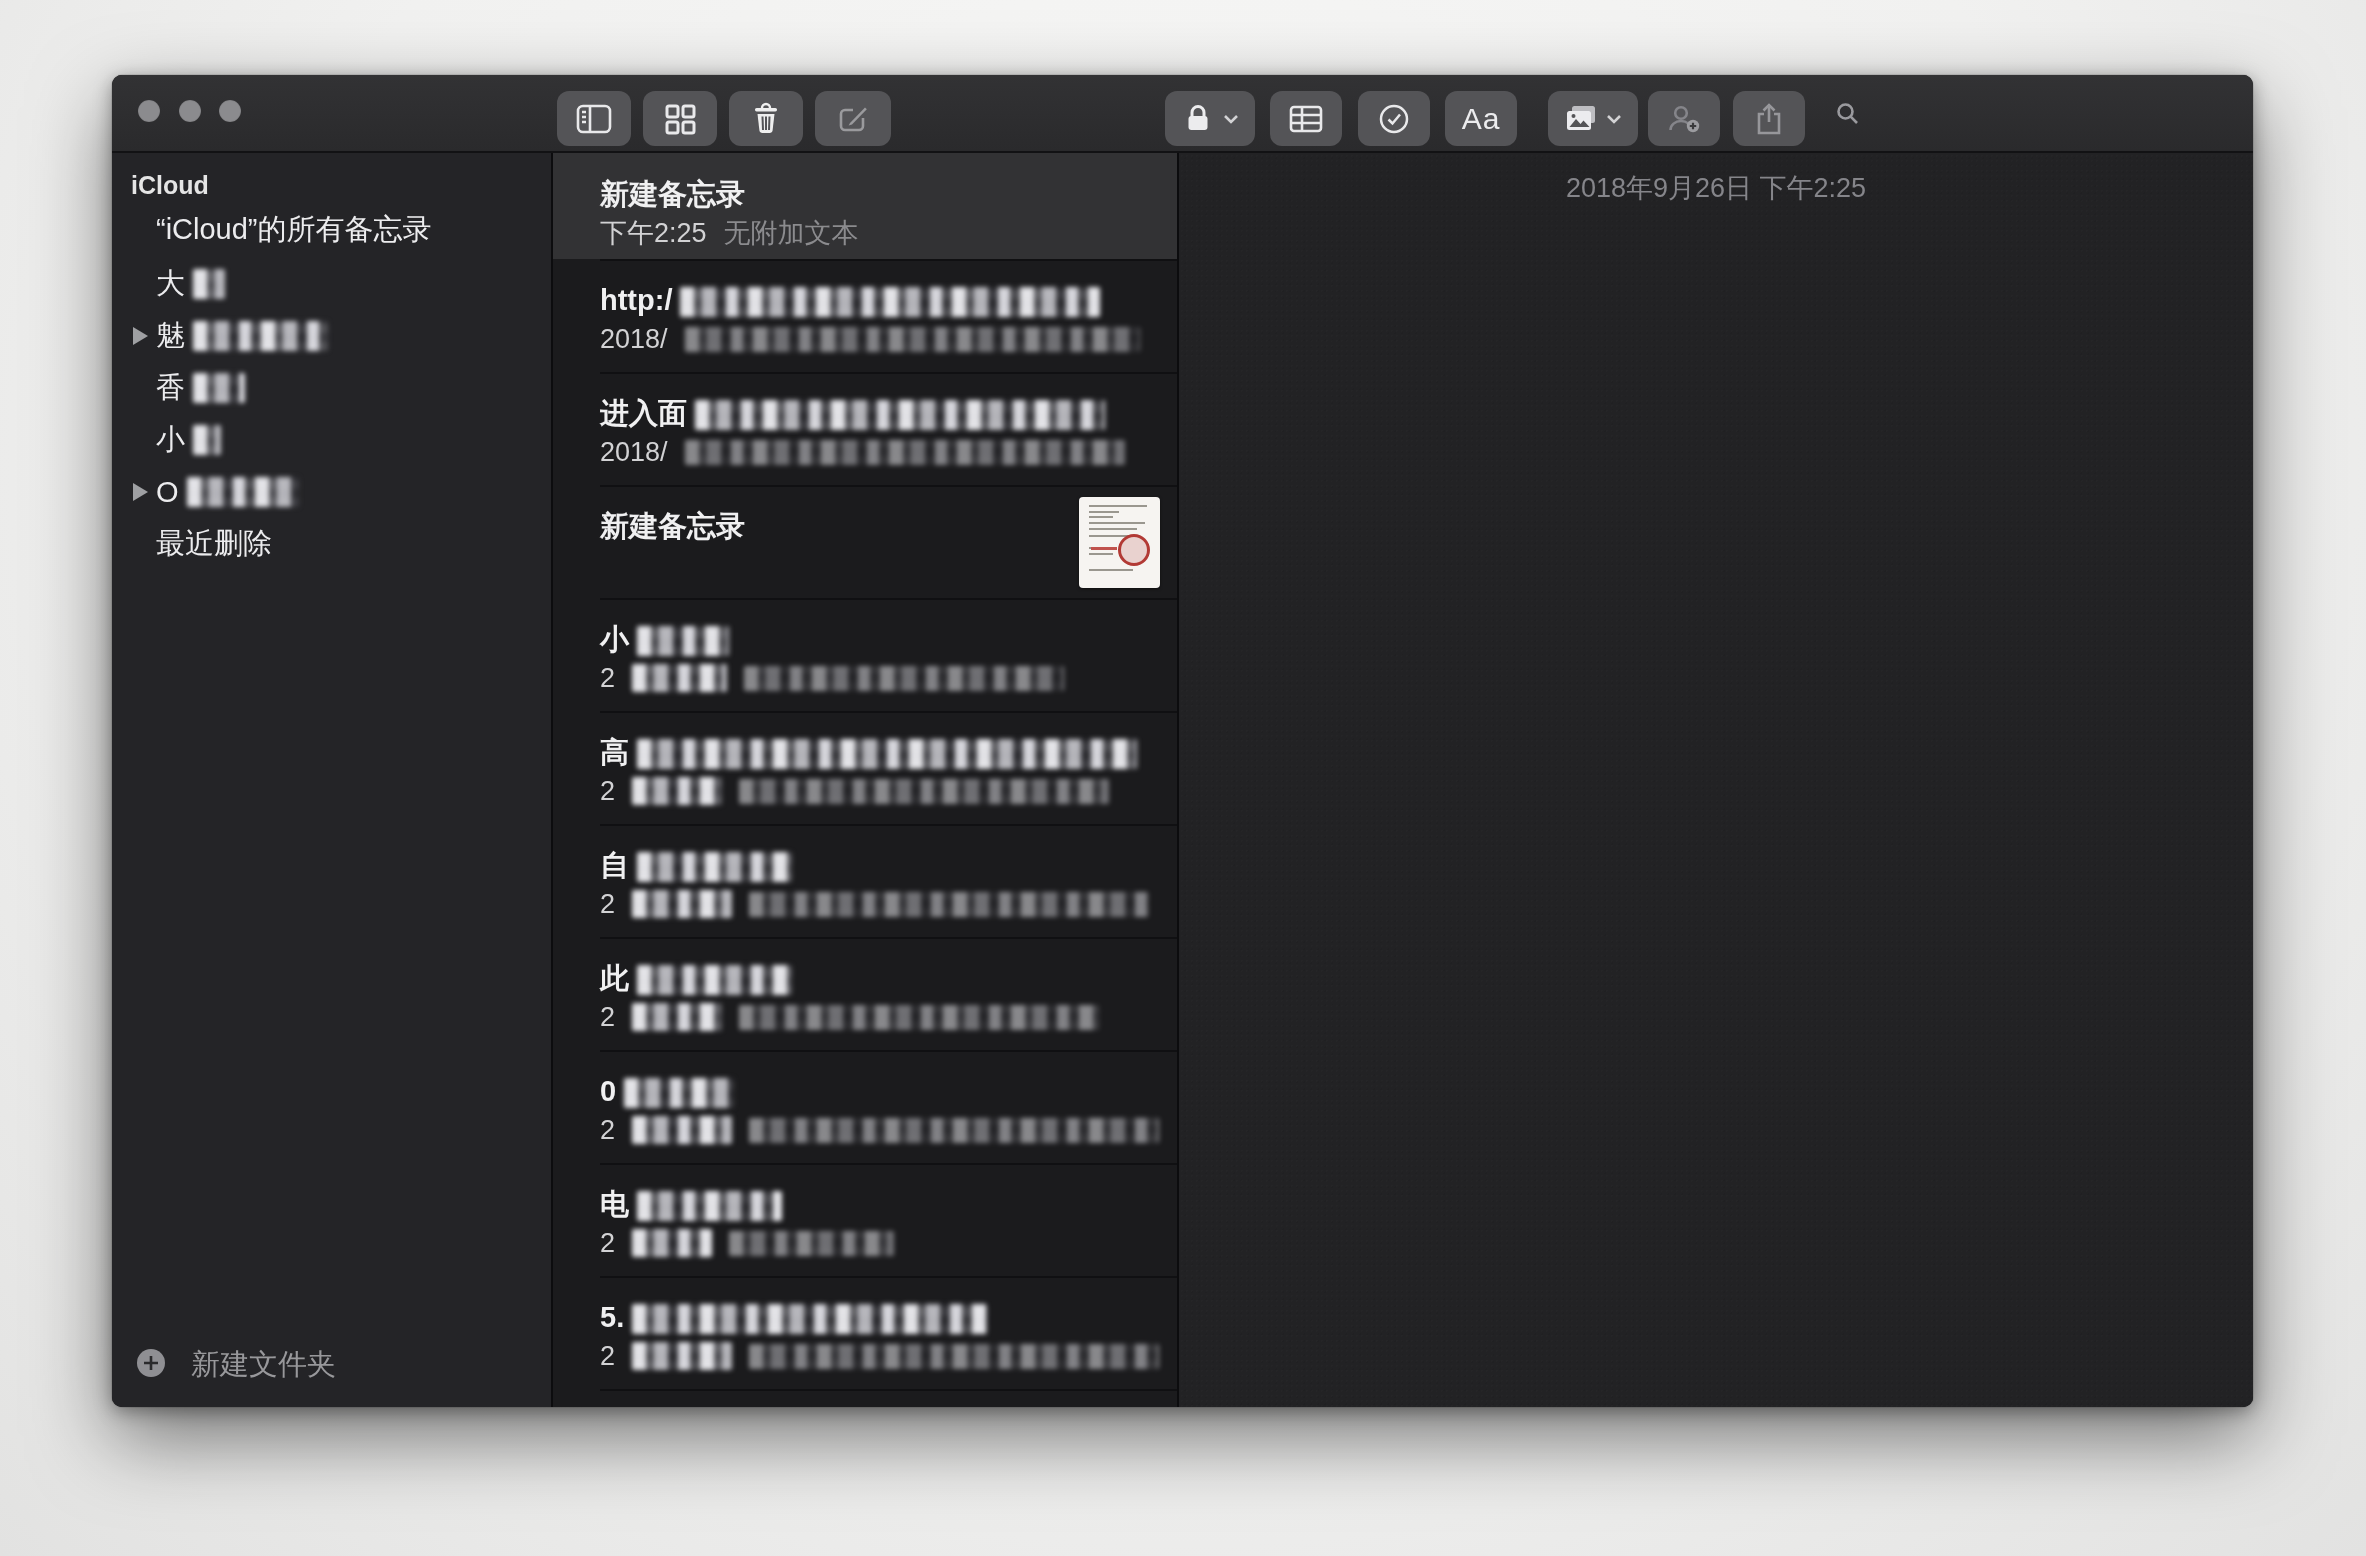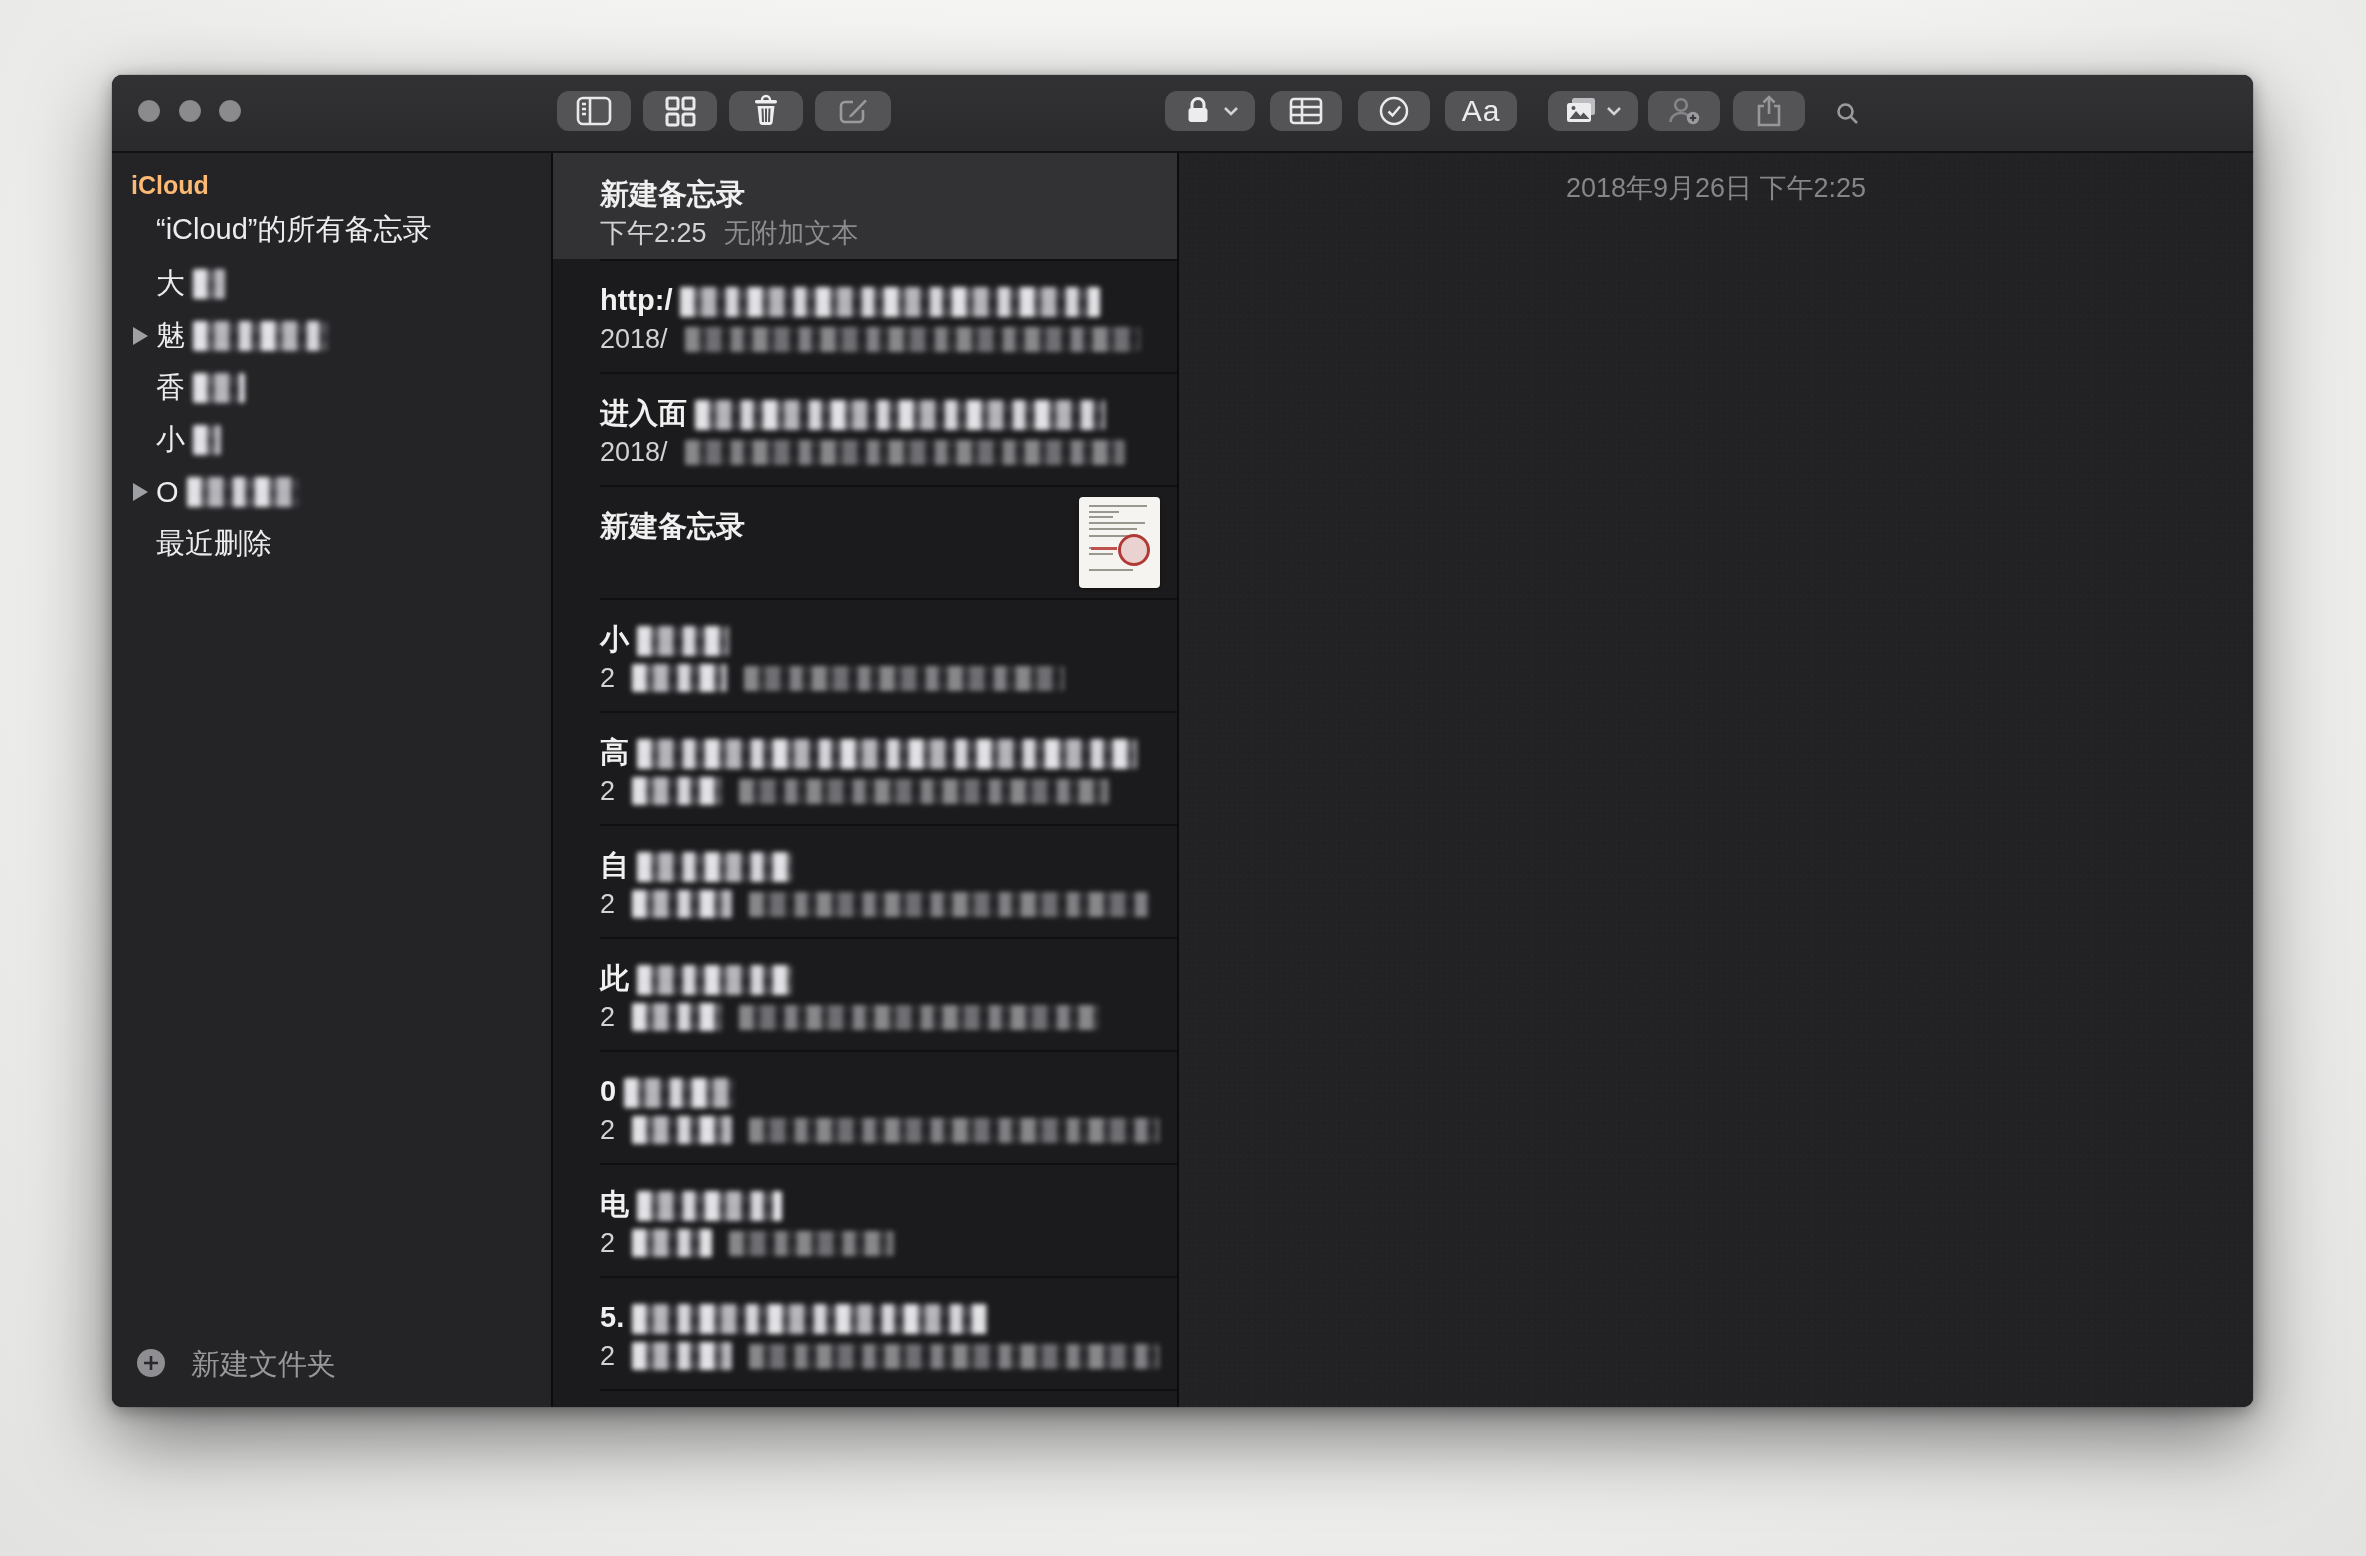--- a/index.html
+++ b/index.html
@@ -6,40 +6,40 @@
     font-family:"Liberation Sans","DejaVu Sans",sans-serif;}
   body{background:radial-gradient(ellipse at 50% 30%, #f8f8f7 0%, #f1f1f0 55%, #e2e2e1 100%);}
   .window{position:absolute;left:112px;top:75px;width:2141px;height:1332px;border-radius:10px;
     overflow:hidden;background:#1d1d1f;box-shadow:0 30px 80px rgba(0,0,0,.5),0 4px 18px rgba(0,0,0,.35),0 0 1px rgba(0,0,0,.9);}
   
   .titlebar{position:absolute;left:0;top:0;right:0;height:76px;
     background:linear-gradient(#323234,#2a2a2c);border-bottom:2px solid #121214;}
   .tl{position:absolute;top:25px;width:22px;height:22px;border-radius:50%;
     background:#8b8b8e;box-shadow:inset 0 0 1px rgba(0,0,0,.4);}
   .tl.c1{left:26px}.tl.c2{left:67px}.tl.c3{left:107px}
-  .tbtn{position:absolute;top:16px;height:40px;background:#545457;border-radius:12px;border:none;
+  .tbtn{position:absolute;top:16px;height:55px;background:#545457;border-radius:12px;border:none;
     display:flex;align-items:center;justify-content:center;gap:4px;padding:0;cursor:default;}
   .tbtn svg{display:block}
   .aa{color:#ececee;font-size:30px;font-weight:500;letter-spacing:1px;}
   .chev{margin-left:2px}
   .search{position:absolute;top:17px;left:1711px;width:415px;height:42px;background:#57575a;
     border:none;border-radius:8px;color:#e8e8ea;font-size:28px;padding:0 14px 0 52px;outline:none;
     font-family:"Liberation Sans","DejaVu Sans",sans-serif;}
   .search::placeholder{color:#98989b;}
   .search-ico{position:absolute;top:26px;left:1723px;pointer-events:none;}
   
   .content{position:absolute;left:0;top:78px;right:0;bottom:0;display:flex;}
   .sidebar{width:439px;background:#242427;border-right:2px solid #0c0c0e;position:relative;flex:none;}
   .noteslist{width:624px;background:#1b1b1d;border-right:2px solid #0c0c0e;position:relative;flex:none;}
   .editor{flex:1;position:relative;background-color:#222224;
     background-image:radial-gradient(rgba(255,255,255,.015) 1px,transparent 1px),
       radial-gradient(rgba(0,0,0,.06) 1px,transparent 1px);
     background-size:5px 5px,7px 7px;background-position:0 0,3px 2px;}
   
-  .side-header{position:absolute;top:18px;left:19px;color:#fdba74;font-size:25px;font-weight:700;}
+  .side-header{position:absolute;top:18px;left:19px;color:#e5e5e5;font-size:25px;font-weight:700;}
   .side-rows{position:absolute;top:53px;left:4px;right:0;}
   .side-row{position:relative;height:48px;display:flex;align-items:center;}
   .side-row.folder{height:52px;}
   .side-row.sel{background:#47474a;}
   .side-gap{height:4px;}
   .side-label{margin-left:40px;color:#ececee;font-size:29px;white-space:nowrap;}
   .tri{position:absolute;left:17px;top:50%;margin-top:-9px;width:0;height:0;
     border-left:15px solid #9fa0a3;border-top:9px solid transparent;border-bottom:9px solid transparent;}
   .newfolder{position:absolute;left:24px;bottom:22px;display:flex;align-items:center;gap:25px;}
   .nf-label{color:#98989b;font-size:29px;}

